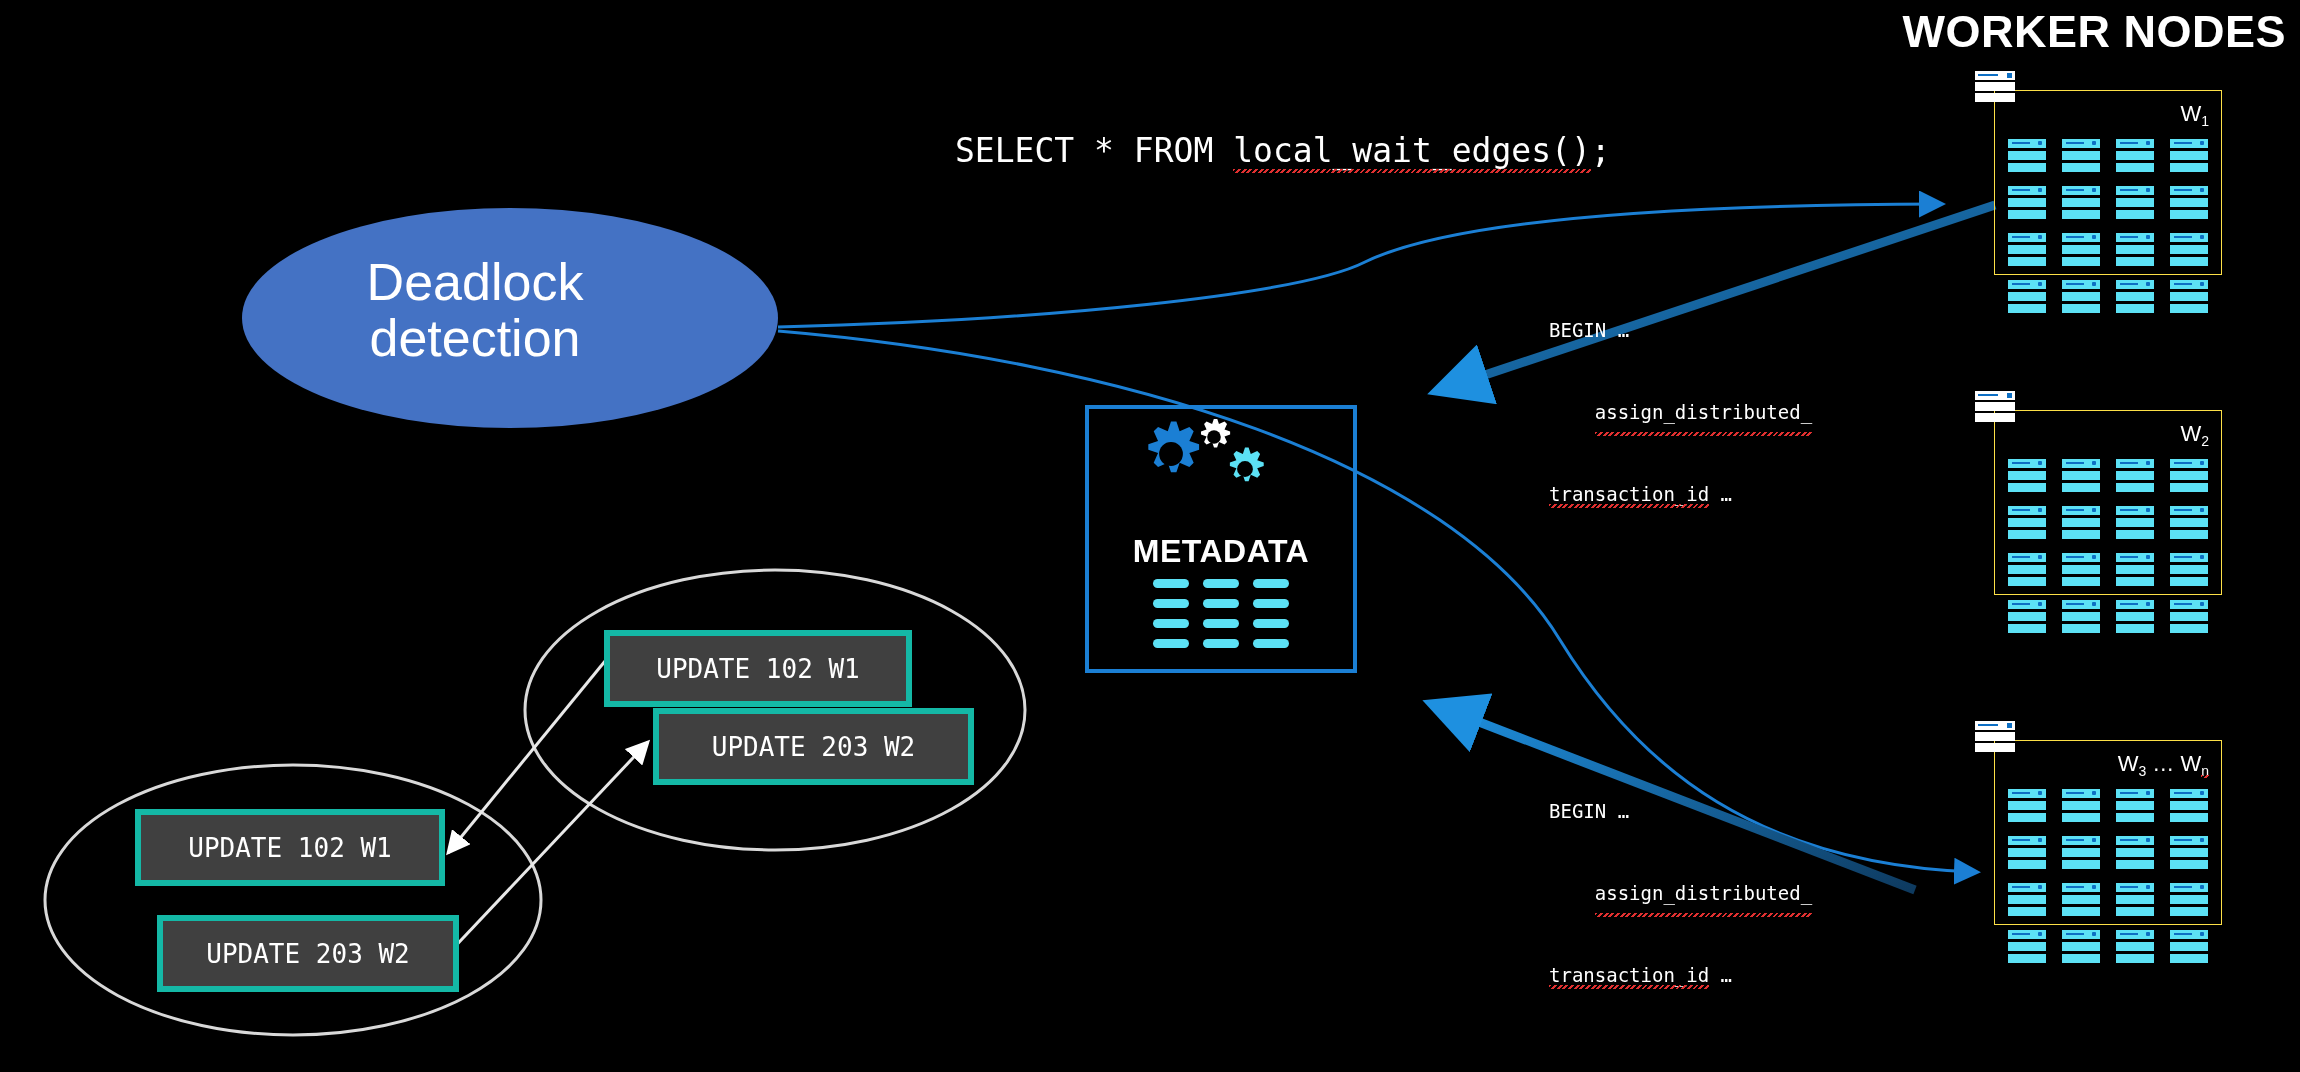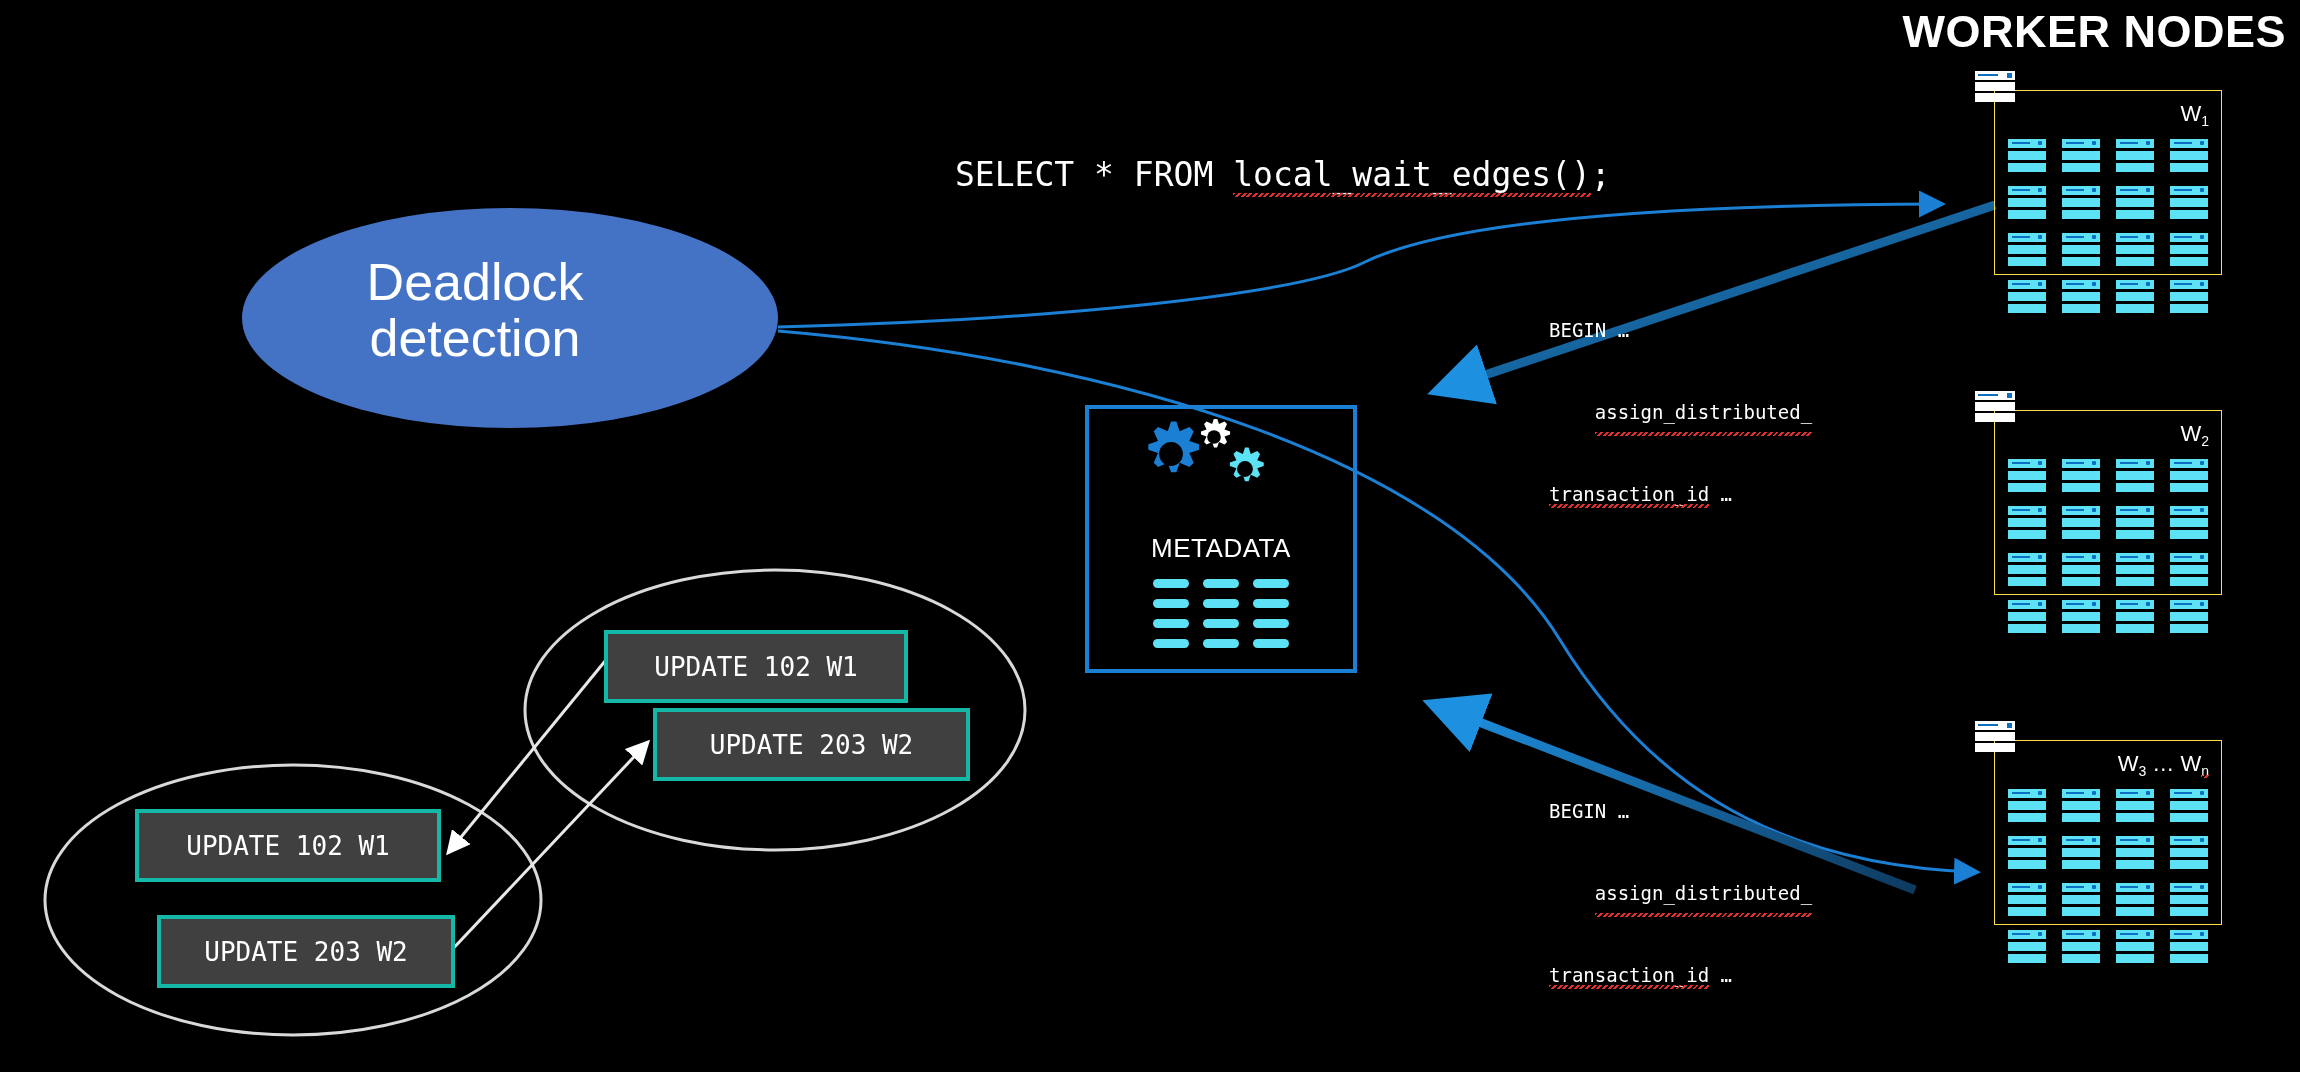--- a/index.html
+++ b/index.html
@@ -12,45 +12,45 @@
   
   #worker-nodes-title{right:14px;top:6px;font-size:45px;font-weight:bold;letter-spacing:.5px;}
   #coordinator-node-title{left:1063px;top:726px;width:320px;text-align:center;
       font-size:34px;font-weight:bold;line-height:1.12;white-space:pre-line;}
   #deadlock-title{left:240px;top:254px;width:470px;text-align:center;font-size:52px;
       line-height:1.08;white-space:pre-line;}
   #detect-cycles-label{left:166px;top:495px;font-size:39px;}
 
   
   #sql-statement{left:955px;top:131px;font-family:"DejaVu Sans Mono","Liberation Mono",monospace;
-      font-size:33px;letter-spacing:0px;white-space:pre;margin-top:24px;}
+      font-size:33px;letter-spacing:0px;white-space:pre;}
   .sq{position:relative;}
   .sq::after{content:"";position:absolute;left:0;right:0;bottom:-3px;height:4px;
       background-image:repeating-linear-gradient(135deg,#e03030 0 2px,transparent 2px 4px);}
 
   
   .txn-block{font-family:"DejaVu Sans Mono","Liberation Mono",monospace;font-size:19px;
       line-height:41px;white-space:pre;}
   #txn-block-102{left:1549px;top:228px;}
   #txn-block-203{left:1549px;top:709px;}
 
   
-  .lockbox{position:absolute;background:#404040;border:4px solid #14b8a6;
+  .lockbox{position:absolute;background:#404040;border:6px solid #14b8a6;
       font-family:"DejaVu Sans Mono","Liberation Mono",monospace;font-size:26px;color:#fff;
       display:flex;align-items:center;justify-content:center;}
   #lockbox-a{left:604px;top:630px;width:296px;height:65px;}
   #lockbox-b{left:653px;top:708px;width:309px;height:65px;}
   #lockbox-c{left:135px;top:809px;width:298px;height:65px;}
   #lockbox-d{left:157px;top:915px;width:290px;height:65px;}
 
   
   #coordinator-node{left:1085px;top:405px;width:272px;height:268px;
       border:4px solid #1B7FD4;box-sizing:border-box;}
   #metadata-label{position:absolute;left:0;right:0;top:124px;text-align:center;
-      font-size:26px;font-weight:normal;letter-spacing:.5px;}
+      font-size:32px;font-weight:bold;letter-spacing:.5px;}
   .meta-bars{position:absolute;left:50%;transform:translateX(-50%);top:170px;
       display:grid;grid-template-columns:repeat(3,36px);grid-auto-rows:9px;gap:11px 14px;}
   .meta-bars i{display:block;background:#5CE1F5;border-radius:5px;height:9px;}
 
   
   .worker{position:absolute;width:228px;height:185px;box-sizing:border-box;
       border:1px solid #fde047;}
   #worker-1{left:1994px;top:90px;}
   #worker-2{left:1994px;top:410px;}
   #worker-3{left:1994px;top:740px;}

